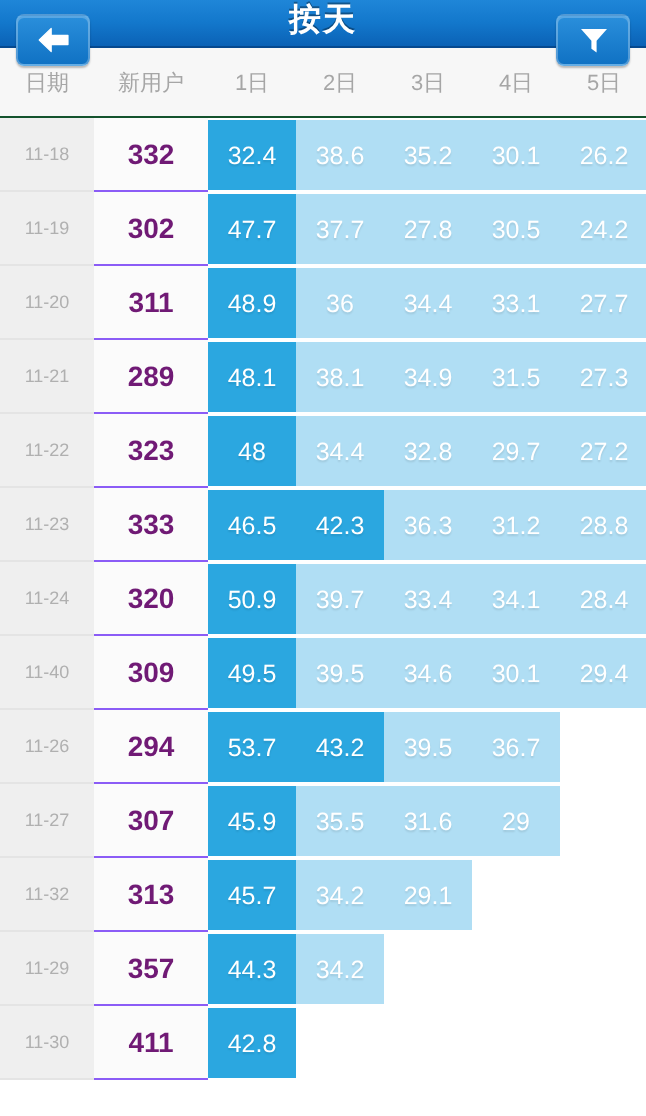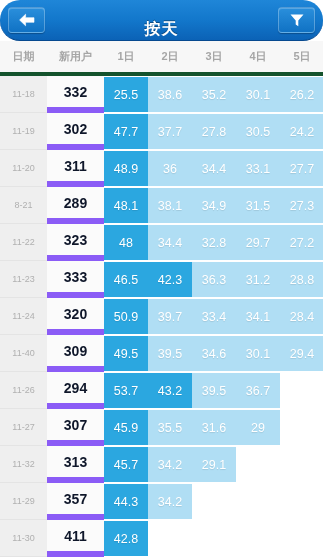--- a/index.html
+++ b/index.html
@@ -14,28 +14,27 @@
   #app {
     position: relative;
     width: 323px;
     height: 558px;
     overflow: hidden;
   }
 
   
   .navbar {
     position: relative;
-    height: 41px;
+    height: 24px;
     width: 100%;
     background: linear-gradient(to bottom, #1f86d8 0%, #1378cc 48%, #0b62b6 100%);
     border-bottom: 1px solid #06498f;
     display: flex;
-    align-items: flex-end;
-    justify-content: center;
-    border-radius: 20px;
+    align-items: flex-start;
+    justify-content: center;
   }
   .nav-title {
     color: #ffffff;
     font-size: 16px;
     font-weight: bold;
     letter-spacing: 1px;
     text-shadow: 0 -1px 0 rgba(0,0,0,0.35);
   }
   .nav-btn {
     position: absolute;
@@ -53,24 +52,23 @@
   }
   .nav-btn-left { left: 8px; }
   .nav-btn-right { right: 8px; }
   .nav-btn svg { display: block; }
 
   
   .thead {
     height: 35px;
     width: 100%;
     background: #f7f7f7;
-    border-bottom: 4px solid #14532d;
-    display: flex;
-    align-items: center;
-    font-weight: bold;
+    border-bottom: 1px solid #14532d;
+    display: flex;
+    align-items: center;
   }
   .th {
     font-size: 11px;
     color: #a6a6a6;
     text-align: center;
     flex: none;
   }
   .th-date  { width: 47px; }
   .th-new   { width: 57px; }
   .th-day   { width: 44px; }
@@ -98,27 +96,27 @@
     display: flex;
     align-items: center;
     justify-content: center;
     font-size: 9px;
     color: #b0b0b0;
   }
   .cell-new {
     width: 57px;
     flex: none;
     background: #fbfbfb;
-    border-bottom: 6px solid #8b5cf6;
+    border-bottom: 1px solid #8b5cf6;
     display: flex;
     align-items: center;
     justify-content: center;
     font-size: 14px;
     font-weight: bold;
-    color: #0f172a;
+    color: #701a75;
   }
   .bars {
     flex: 1;
     position: relative;
     background: #ffffff;
     display: flex;
     align-items: stretch;
   }
   .cell-val {
     width: 44px;
@@ -181,21 +179,21 @@
     <div class="th th-day">4日</div>
     <div class="th th-day">5日</div>
   </div>
 
   <div class="tbody" id="tbody">
     <div class="scroll-hint"></div>
   <div class="row">
         <div class="cell-date">11-18</div>
         <div class="cell-new">332</div>
         <div class="bars">
-          <div class="cell-val dark">25.5</div>
+          <div class="cell-val dark">32.4</div>
           <div class="cell-val light">38.6</div>
           <div class="cell-val light">35.2</div>
           <div class="cell-val light">30.1</div>
           <div class="cell-val light">26.2</div>
         </div>
       </div>
       <div class="row">
         <div class="cell-date">11-19</div>
         <div class="cell-new">302</div>
         <div class="bars">
@@ -211,21 +209,21 @@
         <div class="cell-new">311</div>
         <div class="bars">
           <div class="cell-val dark">48.9</div>
           <div class="cell-val light">36</div>
           <div class="cell-val light">34.4</div>
           <div class="cell-val light">33.1</div>
           <div class="cell-val light">27.7</div>
         </div>
       </div>
       <div class="row">
-        <div class="cell-date">8-21</div>
+        <div class="cell-date">11-21</div>
         <div class="cell-new">289</div>
         <div class="bars">
           <div class="cell-val dark">48.1</div>
           <div class="cell-val light">38.1</div>
           <div class="cell-val light">34.9</div>
           <div class="cell-val light">31.5</div>
           <div class="cell-val light">27.3</div>
         </div>
       </div>
       <div class="row">

